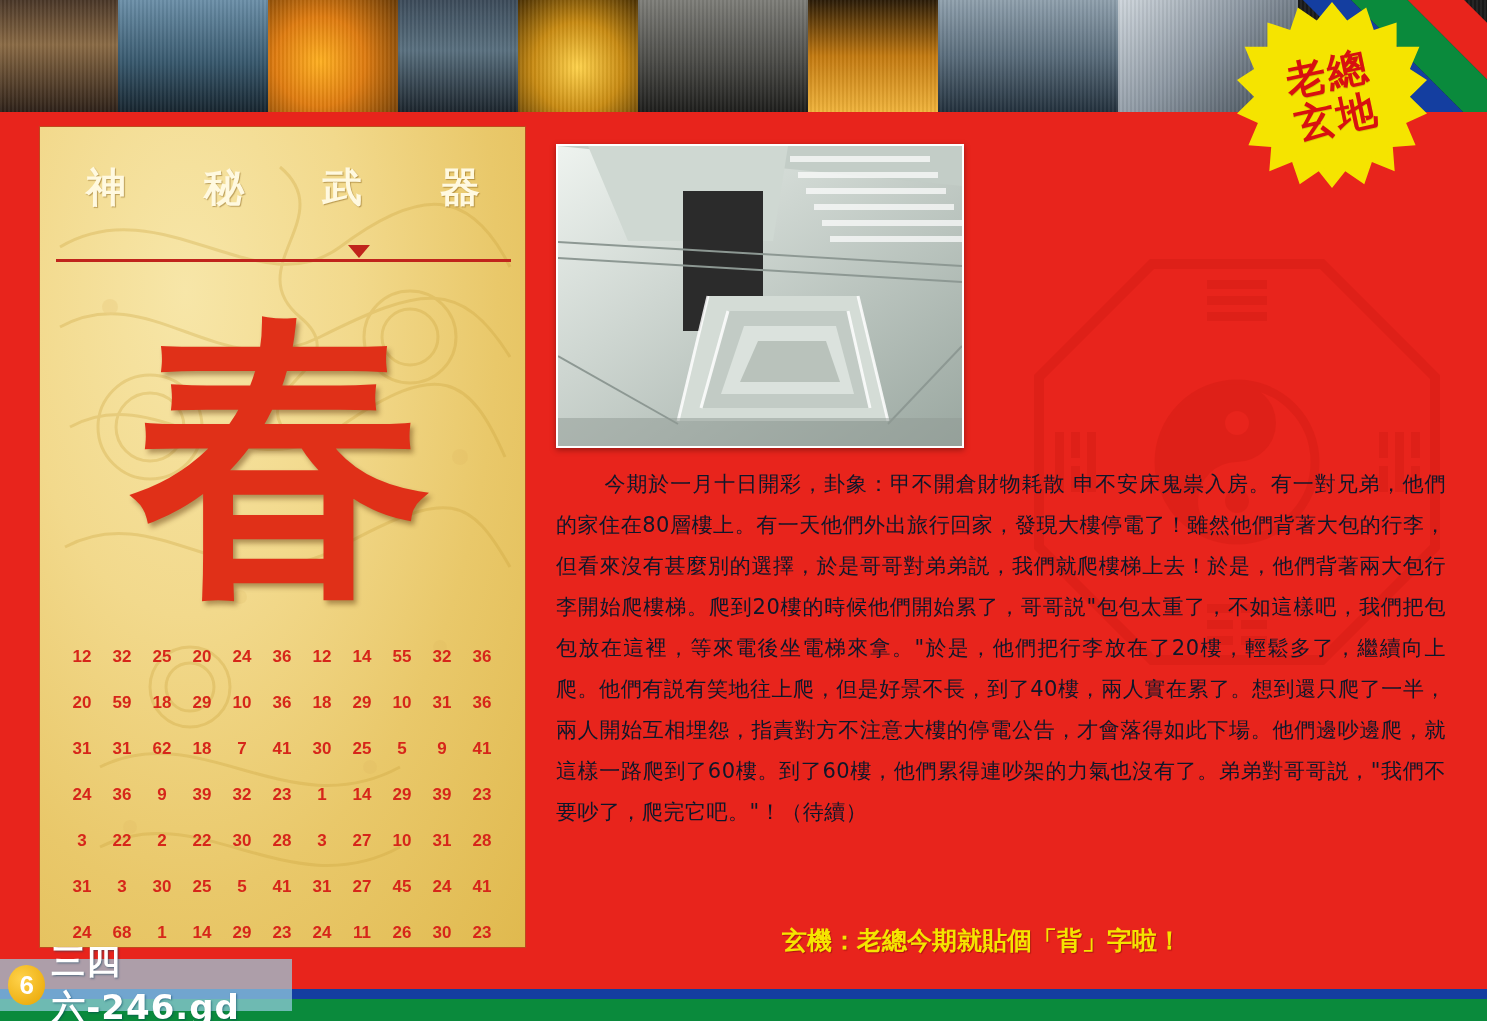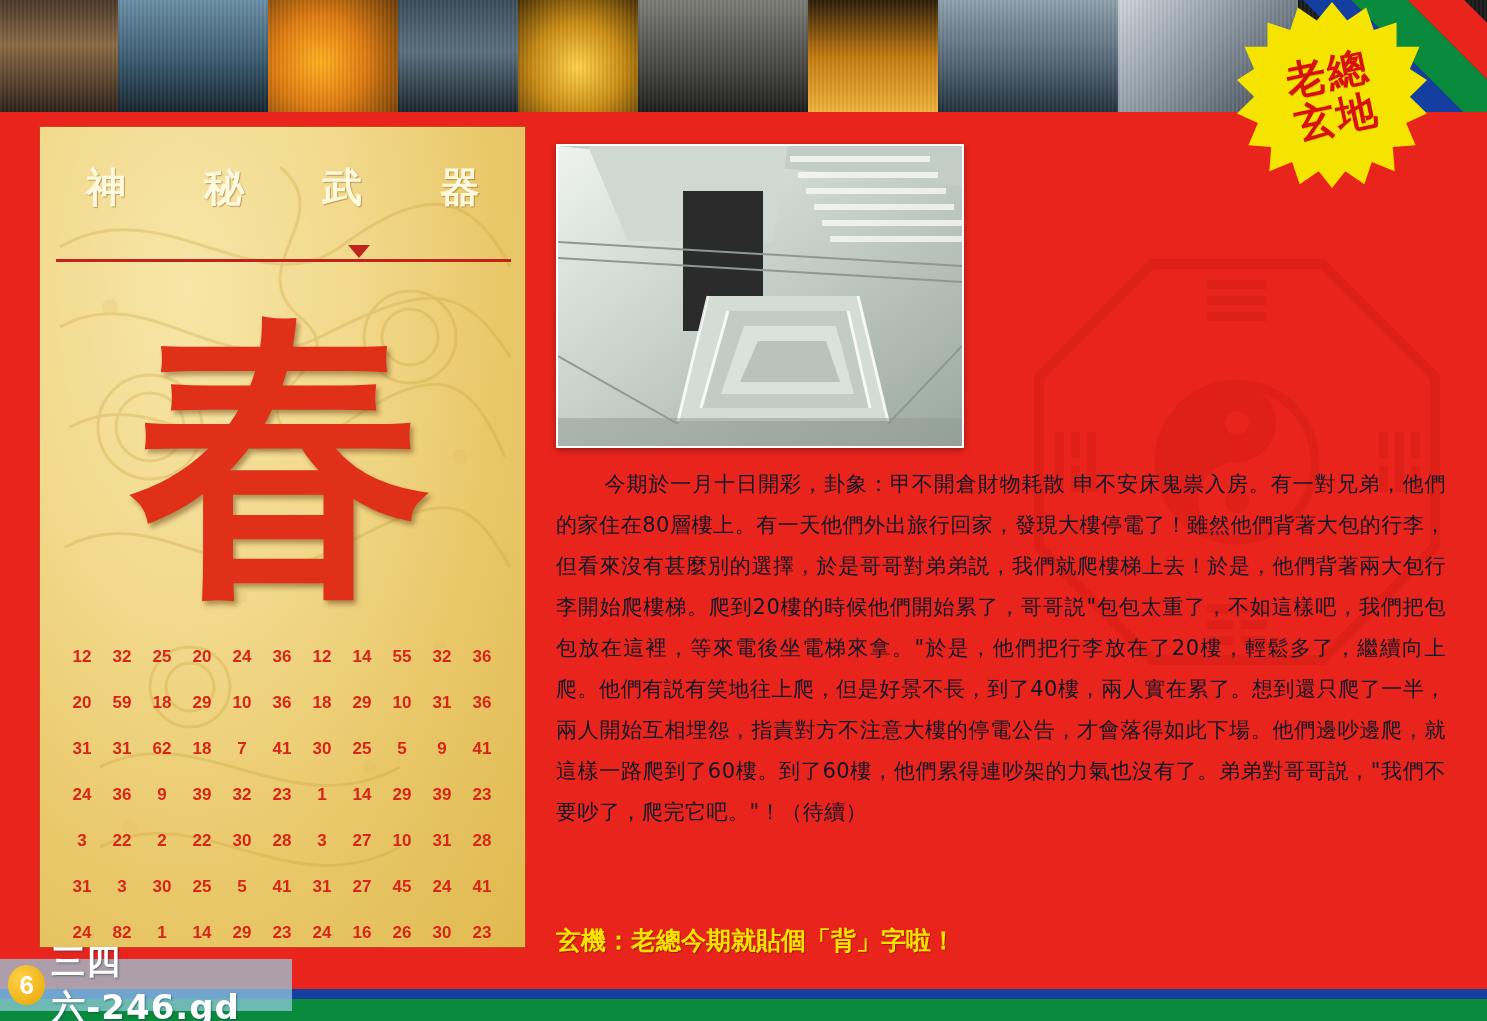--- a/index.html
+++ b/index.html
@@ -153,24 +153,25 @@
   .article{
     position:absolute;left:556px;top:352px;width:890px;
     color:#0f172a;
     font-family:"DejaVu Sans",sans-serif;
     font-size:21px;line-height:41px;
     text-align:justify;
     letter-spacing:.5px;
   }
   .article .indent{display:inline-block;width:48px;}
   .hint{
-    position:absolute;left:556px;top:812px;width:890px;
+    position:absolute;left:537px;top:812px;width:890px;
     color:#f5e400;font-size:25px;font-weight:bold;
     font-family:"DejaVu Sans",sans-serif;
     text-shadow:1px 1px 1px rgba(90,0,0,.4);
+    text-align:center;
   }
 
   
   .watermark{
     position:absolute;left:0;bottom:10px;width:292px;height:52px;
     background:rgba(150,205,225,.72);
     display:flex;align-items:center;gap:6px;
     padding-left:8px;box-sizing:border-box;
   }
   .wm-logo{width:40px;height:40px;border-radius:50%;
@@ -335,27 +336,27 @@
         <span>30</span>
         <span>25</span>
         <span>5</span>
         <span>41</span>
         <span>31</span>
         <span>27</span>
         <span>45</span>
         <span>24</span>
         <span>41</span>
         <span>24</span>
-        <span>82</span>
+        <span>68</span>
         <span>1</span>
         <span>14</span>
         <span>29</span>
         <span>23</span>
         <span>24</span>
-        <span>16</span>
+        <span>11</span>
         <span>26</span>
         <span>30</span>
         <span>23</span>
         <span>3</span>
         <span>22</span>
         <span>2</span>
         <span>22</span>
         <span>30</span>
         <span>28</span>
         <span>3</span>

